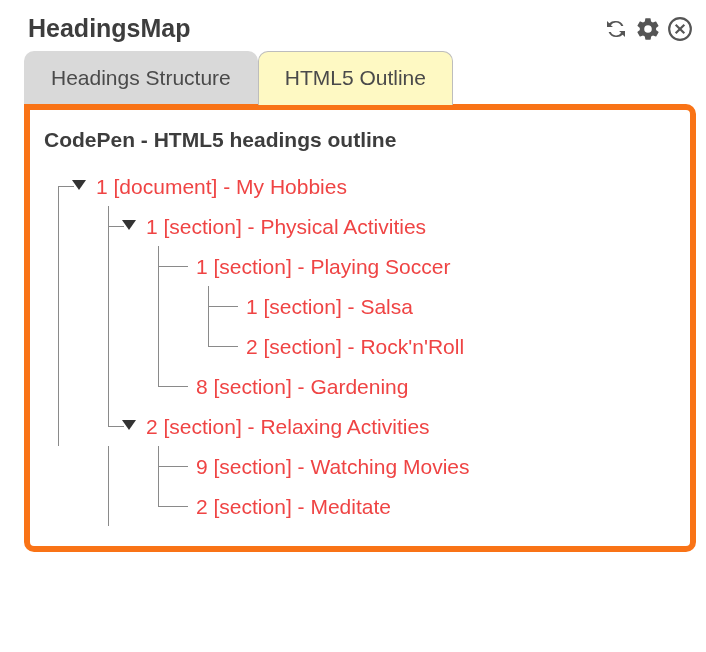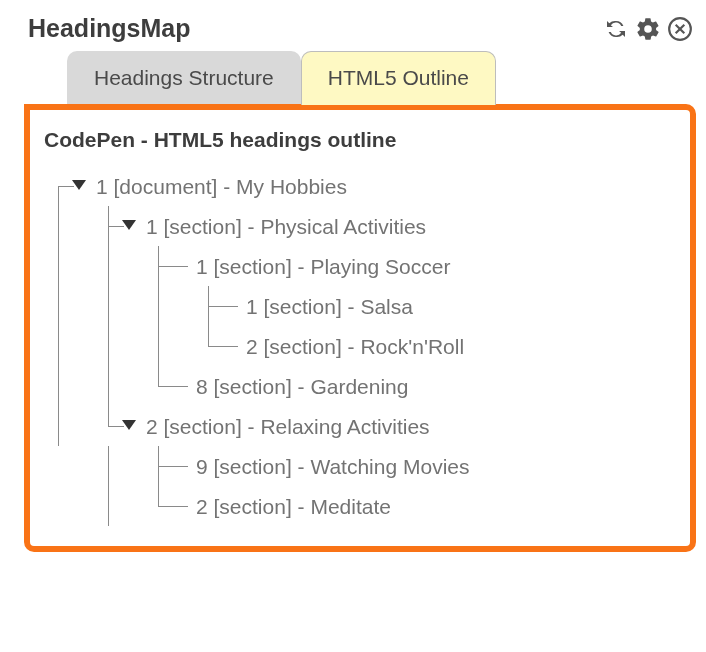--- a/index.html
+++ b/index.html
@@ -39,21 +39,20 @@
     justify-content: center;
     cursor: pointer;
     color: #555;
   }
   .icon-btn svg { display:block; }
   .tabs {
     display: flex;
     align-items: flex-start;
     position: relative;
     z-index: 2;
-    margin-left: 43px;
   }
   .tab {
     padding: 14px 26px;
     font-size: 21px;
     color: #4a4a4a;
     cursor: pointer;
     border: 1px solid transparent;
     border-bottom: none;
     border-top-left-radius: 10px;
     border-top-right-radius: 10px;
@@ -145,21 +144,21 @@
     width: 1px;
     height: 40px;
     background: #8a8a8a;
   }
   .spacer {
     width: 50px;
     height: 40px;
     flex-shrink: 0;
   }
   .label {
-    color: #737373;
+    color: #ef4444;
     padding-left: 2px;
   }
 </style>
 </head>
 <body>
 
 <div class="panel">
 
   <div class="header">
     <div class="title">HeadingsMap</div>

